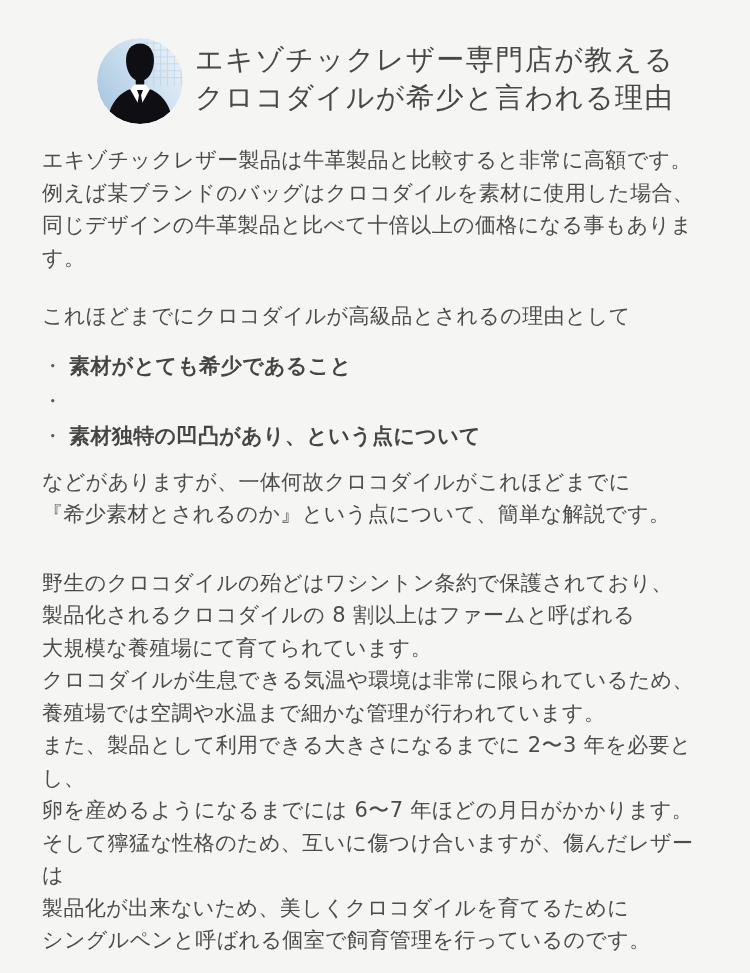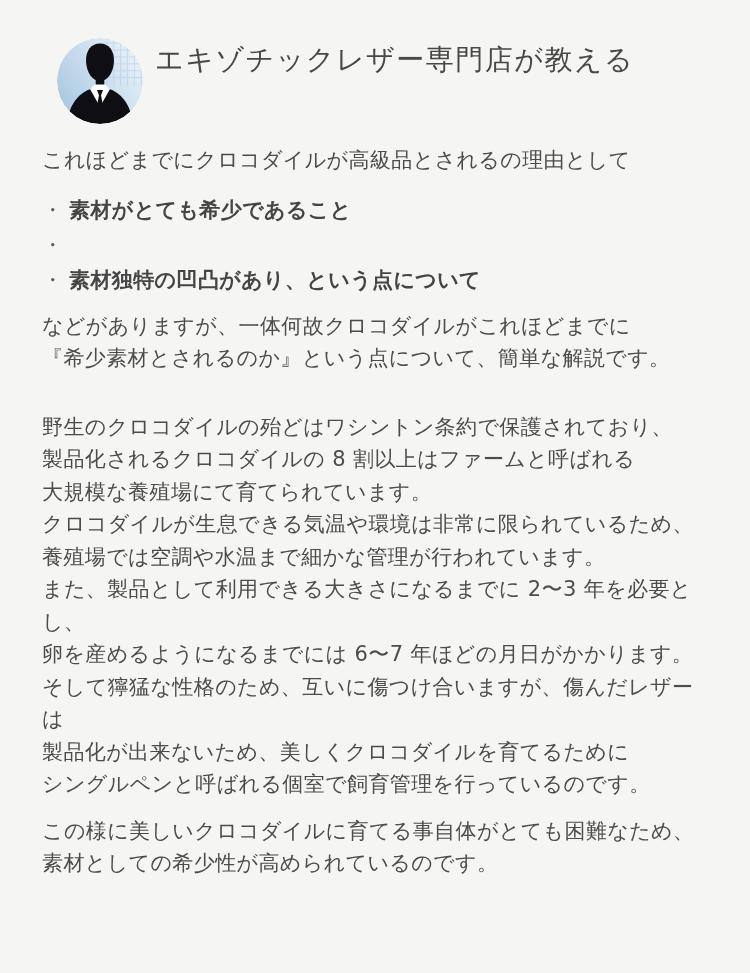--- a/index.html
+++ b/index.html
@@ -15,20 +15,21 @@
     width: 750px;
     height: 973px;
     padding: 38px 36px 0 42px;
   }
   
   .header {
     display: flex;
     align-items: flex-start;
     margin-left: 15px;
     margin-bottom: 20px;
+    justify-content: center;
   }
   .avatar {
     width: 86px;
     height: 86px;
     flex: 0 0 86px;
     border-radius: 50%;
     overflow: hidden;
   }
   .avatar svg { display: block; width: 86px; height: 86px; }
   .title {
@@ -109,24 +110,28 @@
           </g>
           <path d="M12,102 C13,76 27,63 40,59 L45,57 L45,46 L55,46 L55,57 L60,59 C73,63 87,76 88,102 Z" fill="#0e0e13"></path>
           <path d="M38.5,59.5 L50,80 L61.5,59.5 L56,54 L44,54 Z" fill="#ffffff"></path>
           <path d="M46.5,60.5 L53.5,60.5 L51.2,66.5 L55,87 L50,97 L45,87 L48.8,66.5 Z" fill="#0e0e13"></path>
           <path d="M50,6.5 C60,6.5 66.8,14.5 66.2,27.5 C65.6,40 59,50 50,50 C41,50 34.4,40 33.8,27.5 C33.2,14.5 40,6.5 50,6.5 Z" fill="#0e0e13"></path>
         </g>
       </svg>
     </div>
     <h1 class="title">
       <span>エキゾチックレザー専門店が教える</span>
+      <span>クロコダイルが希少と言われる理由</span>
     </h1>
   </div>
 
   <div class="article">
+    <p class="intro">エキゾチックレザー製品は牛革製品と比較すると非常に高額です。
+例えば某ブランドのバッグはクロコダイルを素材に使用した場合、
+同じデザインの牛革製品と比べて十倍以上の価格になる事もあります。</p>
 
     <p class="lead-in">これほどまでにクロコダイルが高級品とされるの理由として</p>
 
     <ul class="key-points">
       <li>
         <span class="dot">・</span>
         <span>素材がとても希少であること</span>
       </li>
       <li>
         <span class="dot">・</span>

